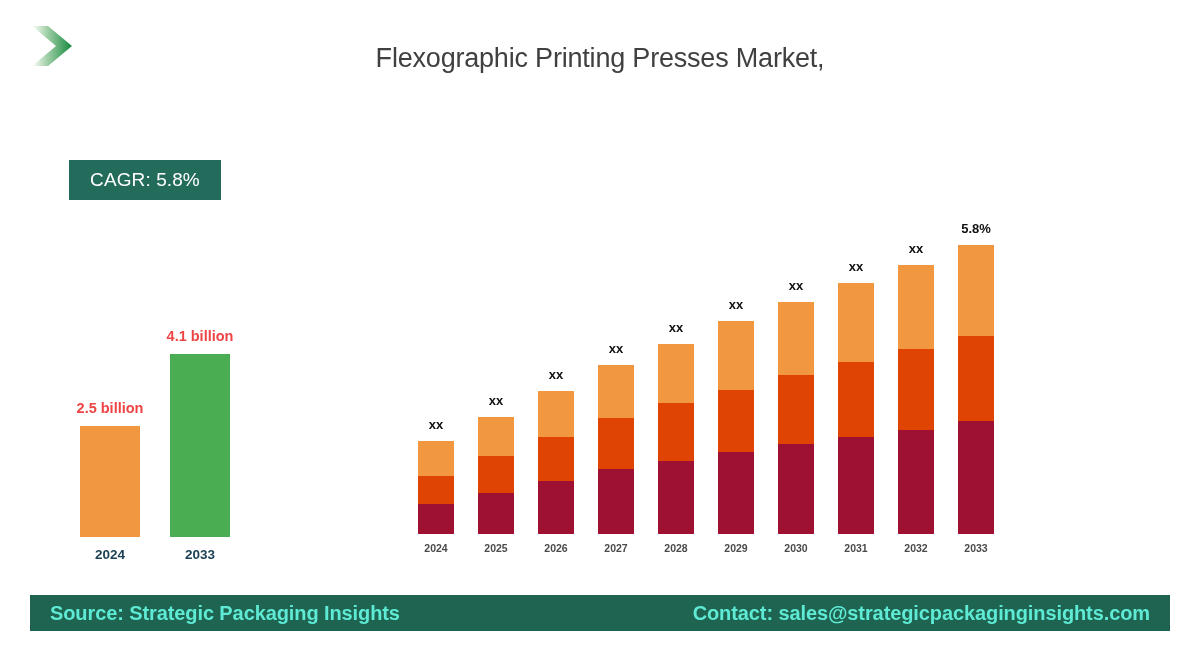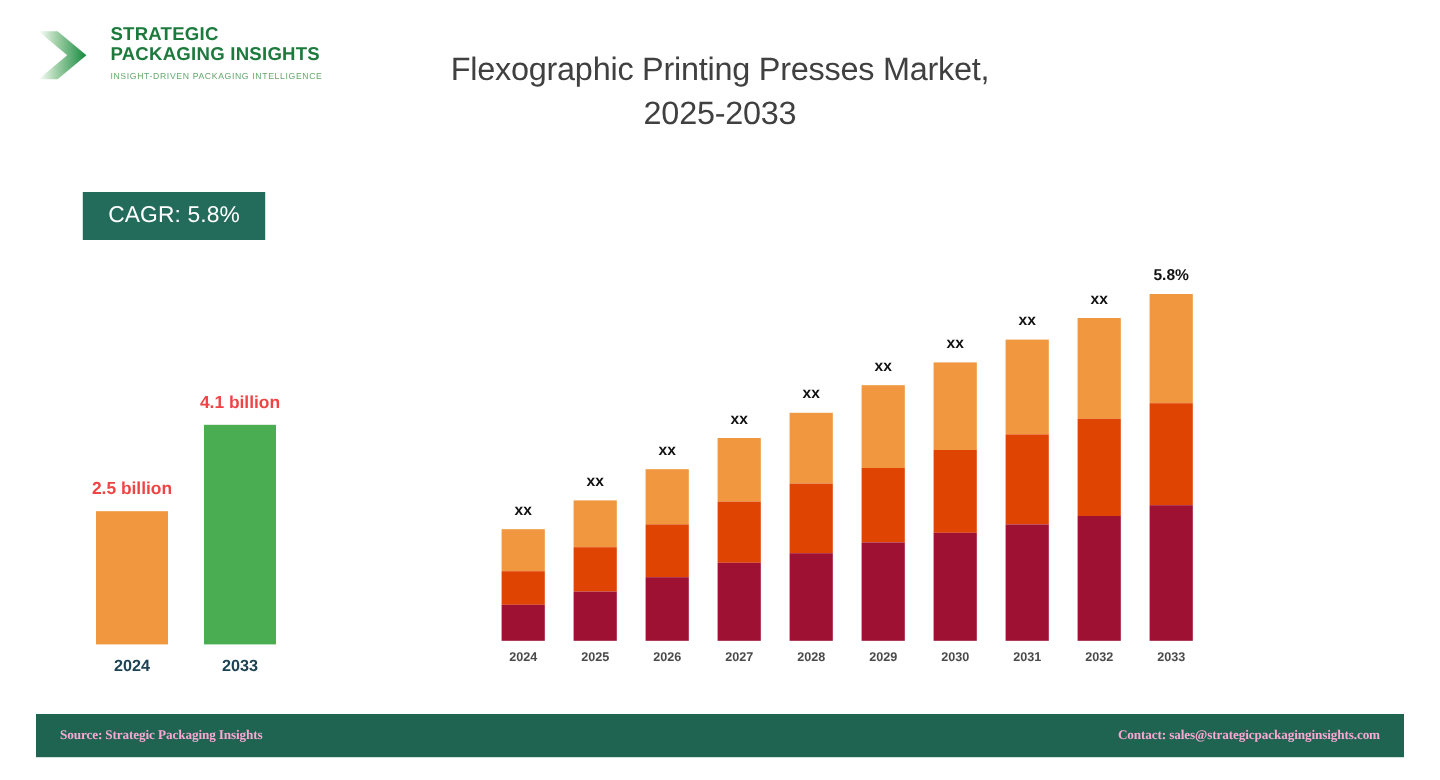--- a/index.html
+++ b/index.html
@@ -181,54 +181,48 @@
     width: 1140px;
     height: 36px;
     background: #1e6450;
     display: flex;
     align-items: center;
     justify-content: space-between;
     box-sizing: border-box;
     padding: 0 20px;
   }
   .footer-text {
-    color: #f9a8d4;
-    font-family: Liberation Serif, serif;
-    font-size: 11px;
+    color: #5eead4;
+    font-family: Liberation Sans, sans-serif;
+    font-size: 20px;
     font-weight: bold;
     letter-spacing: -0.1px;
   }
 </style>
 </head>
 <body>
 
 <div id="logo">
   <div id="logo-mark">
     <svg width="52" height="52" viewBox="0 0 52 52">
       <defs>
         <linearGradient id="chevGrad" x1="0" y1="0" x2="1" y2="0">
           <stop offset="0%" stop-color="#ffffff"></stop>
           <stop offset="35%" stop-color="#a8d3ad"></stop>
           <stop offset="100%" stop-color="#168a3f"></stop>
         </linearGradient>
       </defs>
       <path d="M2 6 L26 26 L2 46 L18 46 L42 26 L18 6 Z" fill="url(#chevGrad)"></path>
     </svg>
   </div>
-  <div id="logo-text-block">
-    <div class="logo-line">STRATEGIC</div>
-    <div class="logo-line">PACKAGING INSIGHTS</div>
-    <div id="logo-tagline">INSIGHT-DRIVEN PACKAGING INTELLIGENCE</div>
-  </div>
 </div>
 
 <div id="title-wrap">
   <div id="chart-title">
     <div>Flexographic Printing Presses Market,</div>
-    <div>2025-2033</div>
   </div>
 </div>
 
 <div id="cagr-badge">CAGR: 5.8%</div>
 
 <div id="mini-chart">
     <div class="mini-col" style="left: 40px;">
       <div class="mini-bar" style="height: 111px; background: rgb(241, 151, 63);"></div>
     </div>
     <div class="mini-value" style="left: -10px; bottom: 154px;">2.5 billion</div>

